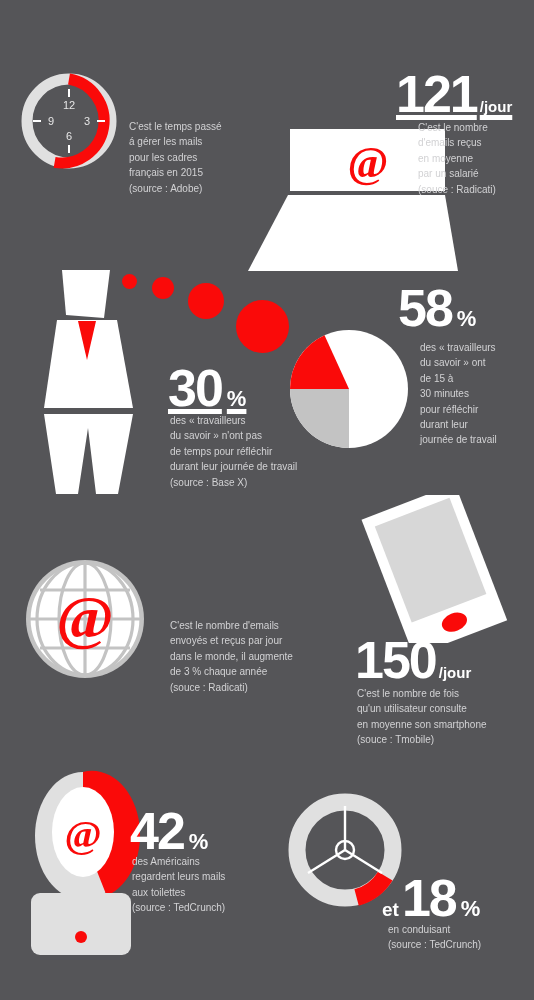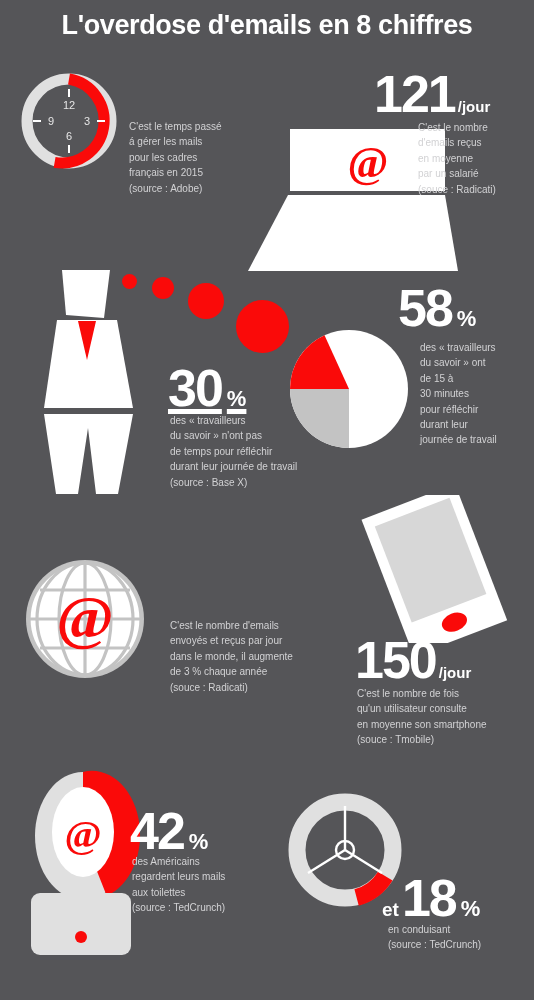--- a/index.html
+++ b/index.html
@@ -45,21 +45,20 @@
 
   
   .shape{display:block;}
   .dot{border-radius:50%;background:#fa0a09;}
 </style>
 </head>
 <body>
 
 <div class="stage">
 
-  <div class="title">L'overdose d'emails en 8 chiffres</div>
 
   <svg class="abs shape" style="left:14px;top:62px;" width="110" height="118" viewBox="0 0 110 118">
 
     <circle cx="55" cy="59" r="42" fill="none" stroke="#e0e0e0" stroke-width="11"></circle>
 
     <path d="M 55 17 A 42 42 0 1 1 40.6 100.4" fill="none" stroke="#fa0a09" stroke-width="11"></path>
 
     <line x1="55" y1="27" x2="55" y2="35" stroke="#ffffff" stroke-width="2"></line>
     <line x1="55" y1="83" x2="55" y2="91" stroke="#ffffff" stroke-width="2"></line>
     <line x1="83" y1="59" x2="91" y2="59" stroke="#ffffff" stroke-width="2"></line>
@@ -75,21 +74,21 @@
 pour les cadres
 français en 2015
 (source : Adobe)</div>
 
   <svg class="abs shape" style="left:240px;top:125px;" width="220" height="148" viewBox="0 0 220 148">
     <rect x="50" y="4" width="155" height="62" fill="#ffffff"></rect>
     <polygon points="48,70 205,70 218,146 8,146" fill="#ffffff"></polygon>
     <text x="128" y="52" fill="#fa0a09" font-size="44" font-weight="bold" text-anchor="middle" font-family="Liberation Serif, serif">@</text>
   </svg>
 
-  <div class="abs bignum" style="left:374px;top:68px;">
+  <div class="abs bignum" style="left:396px;top:68px;text-decoration:underline;">
     <span>121</span><span class="unit">/jour</span>
   </div>
   <div class="abs body" style="left:418px;top:120px;width:120px;">C'est le nombre
 d'emails reçus
 en moyenne
 par un salarié
 (souce : Radicati)</div>
 
   <svg class="abs shape" style="left:38px;top:268px;" width="110" height="228" viewBox="0 0 110 228">
 

